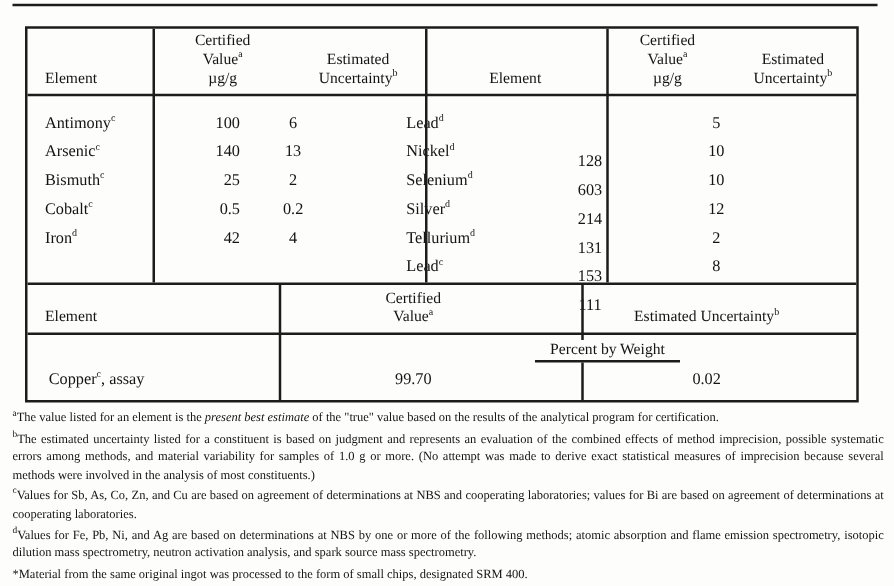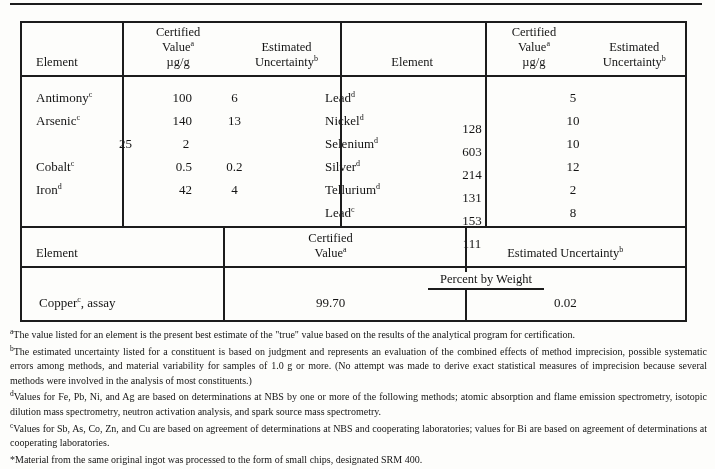--- a/index.html
+++ b/index.html
@@ -67,21 +67,21 @@
     border-bottom:2px solid #1c1c1c;
   }
 
   
   .footnotes{
     position:absolute;left:10px;top:328px;width:697px;
     font-size:10px;line-height:14.6px;text-align:justify;
   }
   .footnotes p{margin:0 0 2px 0;}
   .footnotes sup{font-size:7.5px;}
-  .fn-italic{}
+  .fn-italic{font-style:italic;}
 </style>
 </head>
 <body>
 
 <div class="page">
   <div class="top-rule"></div>
 
   <div class="tbl">
 
     <div class="upper">
@@ -122,20 +122,21 @@
             <span class="ec"><span>Antimony</span><sup>c</sup></span>
             <span class="vc">100</span>
             <span class="uc">6</span>
           </div>
           <div class="trow">
             <span class="ec"><span>Arsenic</span><sup>c</sup></span>
             <span class="vc">140</span>
             <span class="uc">13</span>
           </div>
           <div class="trow">
+            <span class="ec"><span>Bismuth</span><sup>c</sup></span>
             <span class="vc">25</span>
             <span class="uc">2</span>
           </div>
           <div class="trow">
             <span class="ec"><span>Cobalt</span><sup>c</sup></span>
             <span class="vc">0.5</span>
             <span class="uc">0.2</span>
           </div>
           <div class="trow">
             <span class="ec"><span>Iron</span><sup>d</sup></span>
@@ -210,17 +211,17 @@
         <div class="cell lw3">
           <div>0.02</div>
         </div>
       </div>
     </div>
   </div>
 
   <div class="footnotes">
     <p><sup>a</sup><span>The value listed for an element is the </span><span class="fn-italic">present best estimate</span><span> of the "true" value based on the results of the analytical program for certification.</span></p>
     <p><sup>b</sup><span>The estimated uncertainty listed for a constituent is based on judgment and represents an evaluation of the combined effects of method imprecision, possible systematic errors among methods, and material variability for samples of 1.0 g or more.  (No attempt was made to derive exact statistical measures of imprecision because several methods were involved in the analysis of most constituents.)</span></p>
+    <p><sup>c</sup><span>Values for Sb, As, Co, Zn, and Cu are based on agreement of determinations at NBS and cooperating laboratories; values for Bi are based on agreement of determinations at cooperating laboratories.</span></p>
     <p><sup>d</sup><span>Values for Fe, Pb, Ni, and Ag are based on determinations at NBS by one or more of the following methods; atomic absorption and flame emission spectrometry, isotopic dilution mass spectrometry, neutron activation analysis, and spark source mass spectrometry.</span></p>
-    <p><sup>c</sup><span>Values for Sb, As, Co, Zn, and Cu are based on agreement of determinations at NBS and cooperating laboratories; values for Bi are based on agreement of determinations at cooperating laboratories.</span></p>
     <p><span>*</span><span>Material from the same original ingot was processed to the form of small chips, designated SRM 400.</span></p>
   </div>
 </div>
 
 </body></html>

